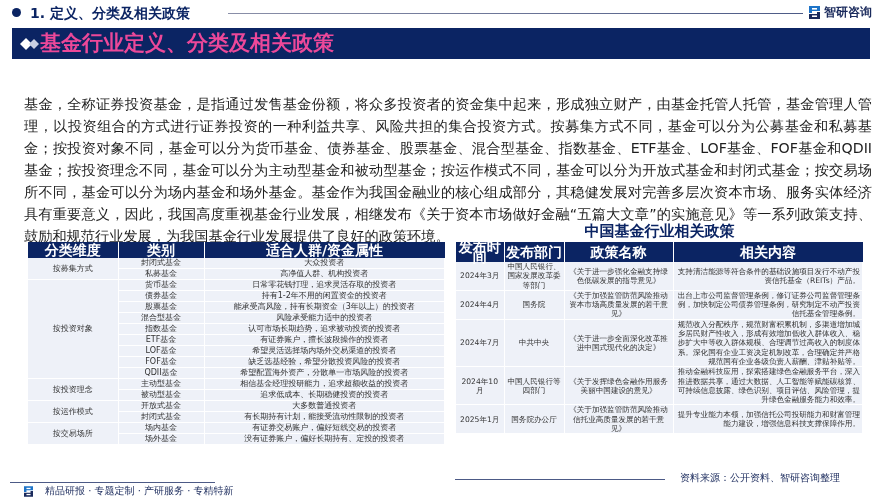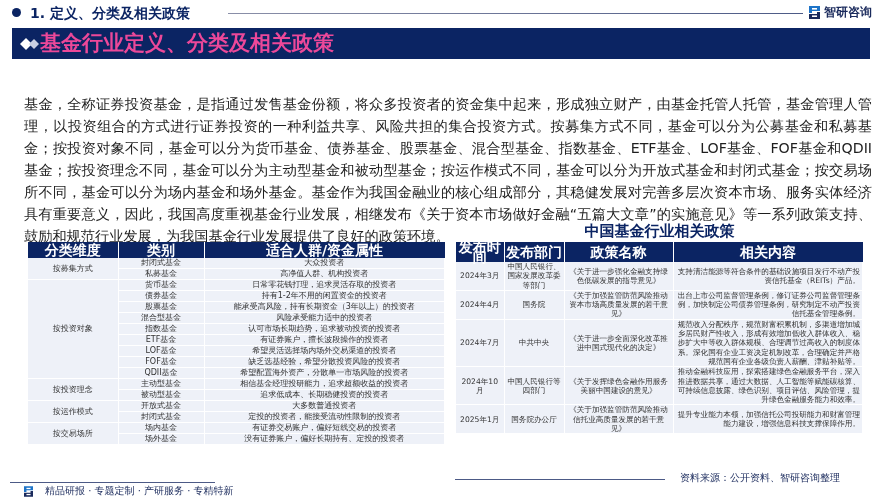--- a/index.html
+++ b/index.html
@@ -132,21 +132,21 @@
         <td>被动型基金</td>
         <td>追求低成本、长期稳健投资的投资者</td>
       </tr>
       <tr>
         <td rowspan="2">按运作模式</td>
         <td>开放式基金</td>
         <td>大多数普通投资者</td>
       </tr>
       <tr>
         <td>封闭式基金</td>
-        <td>定投的投资者，能接受流动性限制的投资者</td>
+        <td>有长期持有计划，能接受流动性限制的投资者</td>
       </tr>
       <tr>
         <td rowspan="2">按交易场所</td>
         <td>场内基金</td>
         <td>有证券交易账户，偏好短线交易的投资者</td>
       </tr>
       <tr>
         <td>场外基金</td>
         <td>没有证券账户，偏好长期持有、定投的投资者</td>
       </tr>

